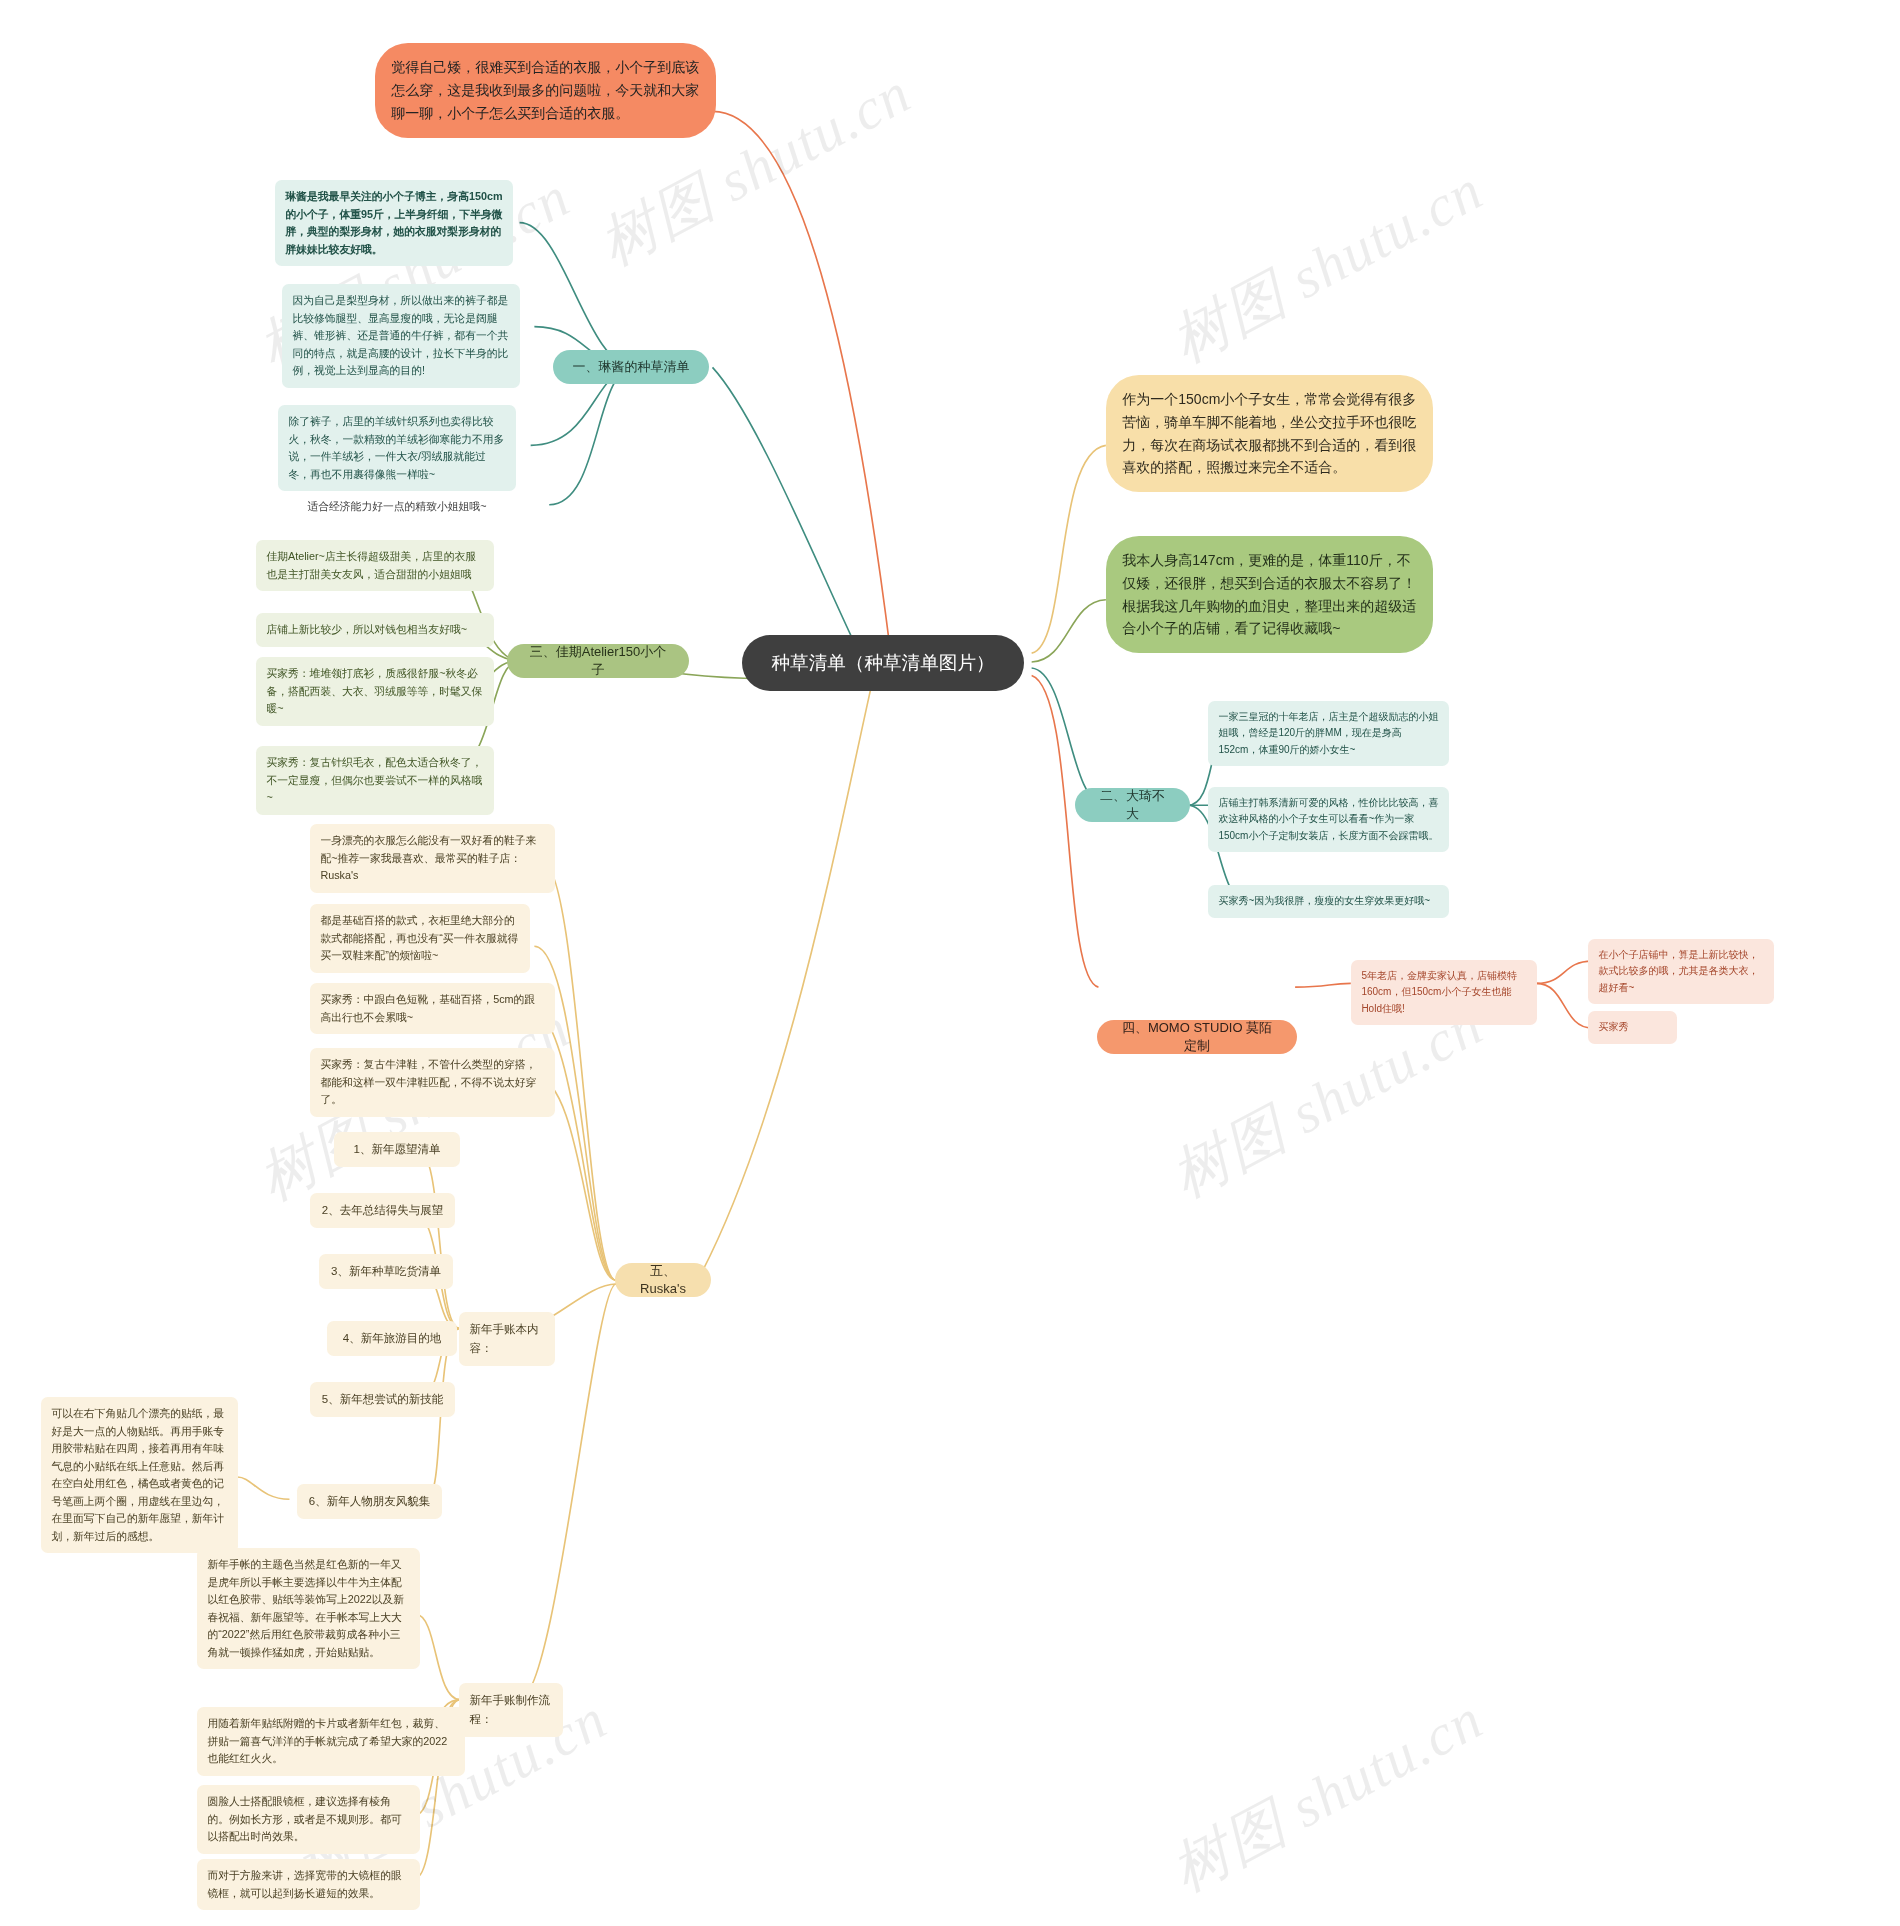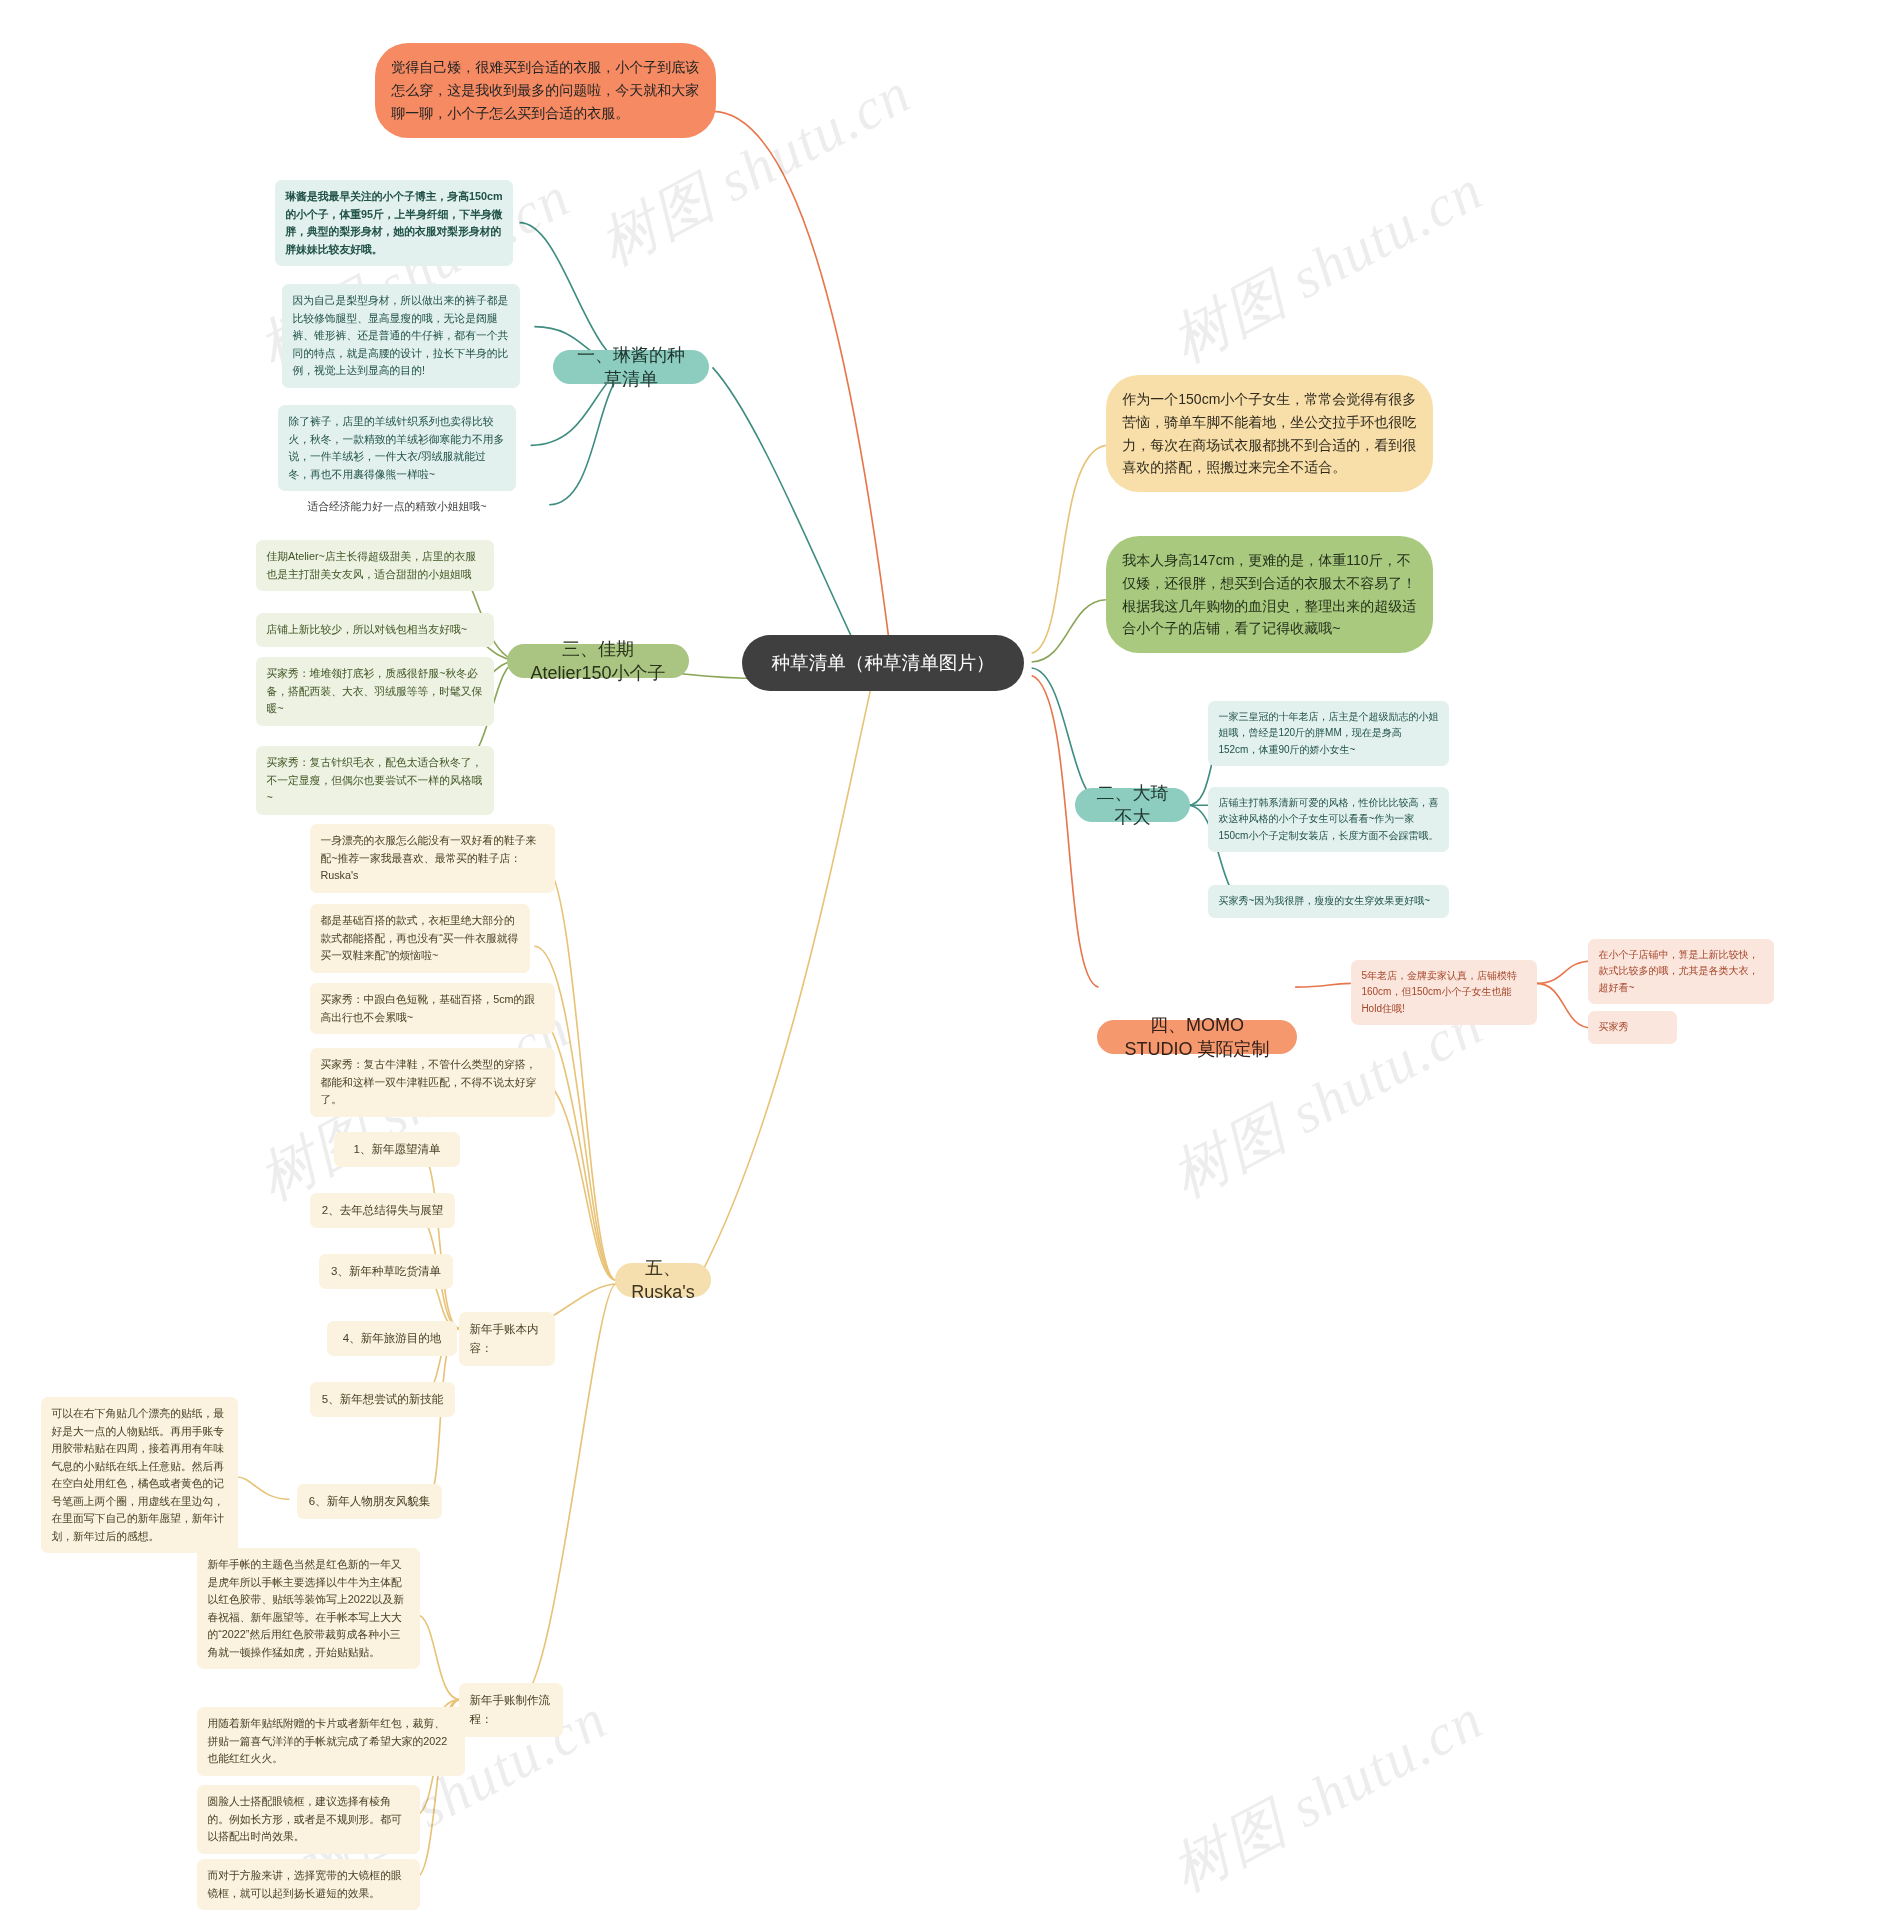--- a/index.html
+++ b/index.html
@@ -36,21 +36,21 @@
         padding:13.4px 16.3px;line-height:1.62;font-size:14px;}
   .bubble-green{background:#a9c97f;color:#23301a;border-radius:33px;
         padding:13.4px 16.3px;line-height:1.62;font-size:14px;}
 
   .note-teal{background:#e2f1ed;color:#215248;}
   .note-green{background:#edf2e2;color:#3f5423;}
   .note-yellow{background:#fbf2e0;color:#4a4024;}
   .note-peach{background:#fbe6dd;color:#a4452a;}
   .note-plain{background:transparent;color:#3c3c3c;}
 
-  .f13{font-size:10px;} .f14{font-size:10.8px;} .f15{font-size:11.5px;} .f19{font-size:18px;}
+  .f13{font-size:10px;} .f14{font-size:10.8px;} .f15{font-size:11.5px;} .f19{font-size:13px;}
 </style>
 </head>
 <body>
 
 <div id="canvas">
 
   <svg id="wires" viewBox="0 0 2560 2595">
     <g fill="none" stroke-width="2.2">
 
       <path d="M960 150 C1090 150 1160 560 1200 880" stroke="#e8764c"></path>

